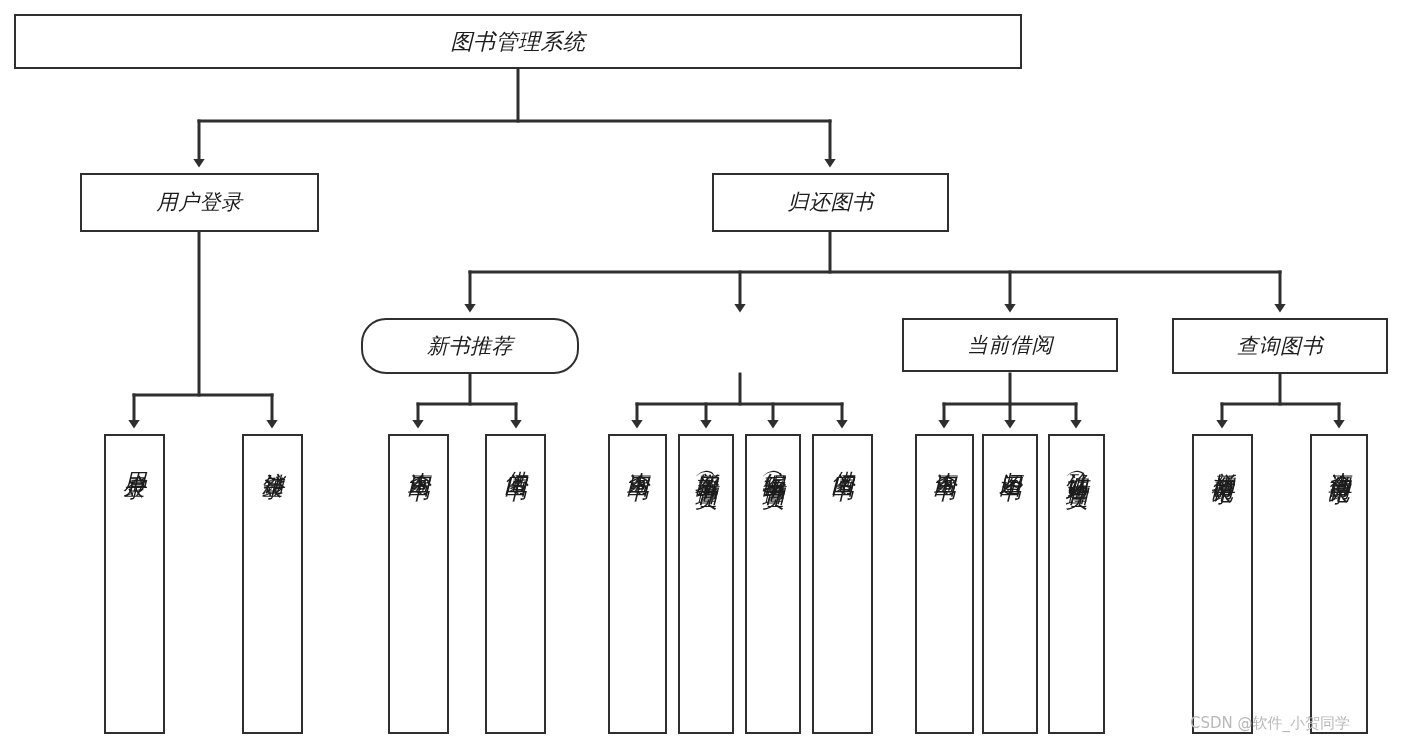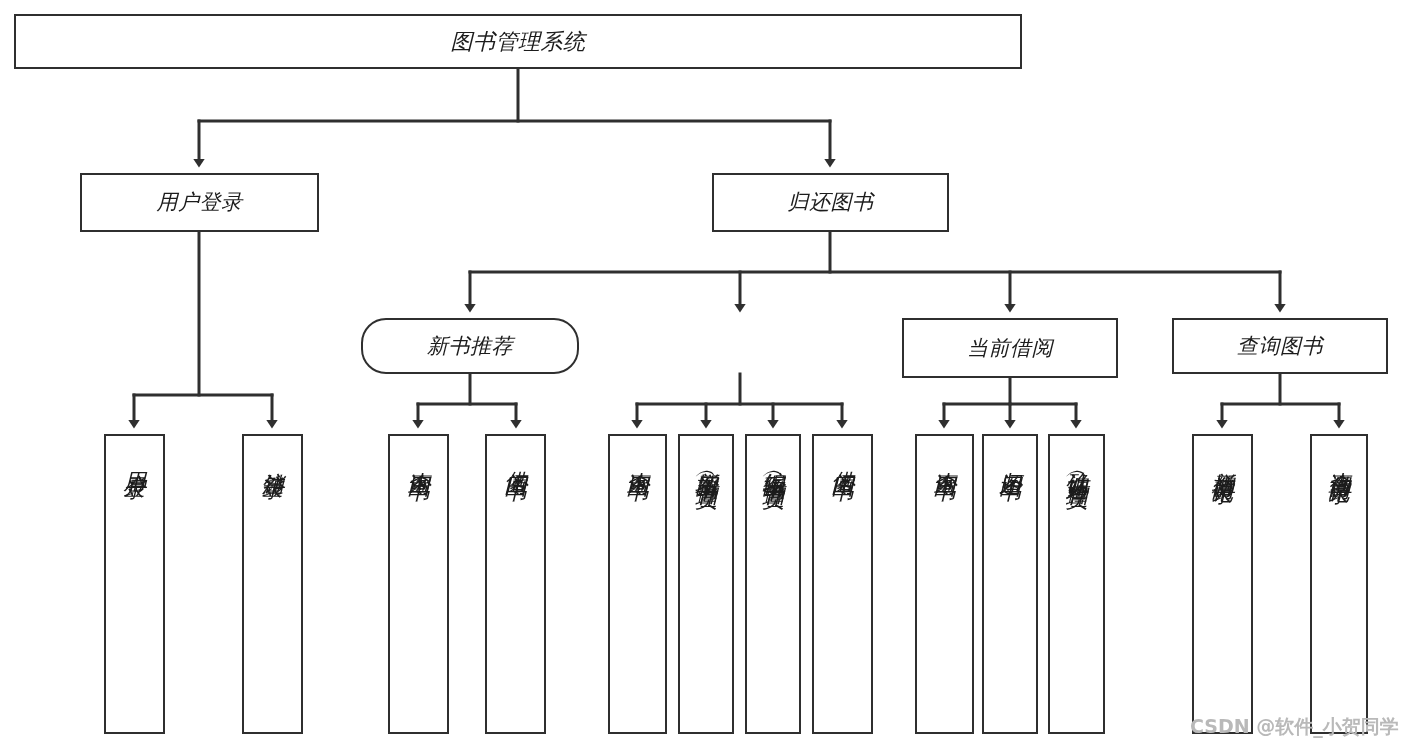--- a/index.html
+++ b/index.html
@@ -56,25 +56,24 @@
     text-orientation: upright;
     font-size: 22px;
     line-height: 1.0;
     letter-spacing: 2.5px;
     white-space: nowrap;
   }
   .node.root .label { font-size: 22px; }
   .watermark {
     position: absolute;
     color: #b9b9b9;
-    font-size: 19px;
+    font-size: 15px;
     white-space: nowrap;
     z-index: 5;
     font-family: "DejaVu Sans", sans-serif;
-    font-weight: bold;
   }
 </style>
 </head>
 <body>
 
 <div id="canvas">
 
   <svg class="edges" viewBox="0 0 1405 747">
     <defs>
       <marker id="arrow" markerWidth="10" markerHeight="12" refX="1.5" refY="6" orient="auto" markerUnits="userSpaceOnUse">
@@ -135,21 +134,21 @@
   <div class="node horiz" style="left:80px; top:173px; width:239px; height:59px;">
     <span class="label">用户登录</span>
   </div>
   <div class="node horiz" style="left:712px; top:173px; width:237px; height:59px;">
     <span class="label">归还图书</span>
   </div>
 
   <div class="node horiz" style="left:361px; top:318px; width:218px; height:56px;border-radius:25px;">
     <span class="label">新书推荐</span>
   </div>
-  <div class="node horiz" style="left:902px; top:318px; width:216px; height:60px;">
+  <div class="node horiz" style="left:902px; top:318px; width:216px; height:54px;">
     <span class="label">当前借阅</span>
   </div>
   <div class="node horiz" style="left:1172px; top:318px; width:216px; height:56px;">
     <span class="label">查询图书</span>
   </div>
 
   <div class="node vert" style="left:104px; top:434px; width:61px; height:300px;">
     <span class="label">用户登录</span>
   </div>
   <div class="node vert" style="left:242px; top:434px; width:61px; height:300px;">

